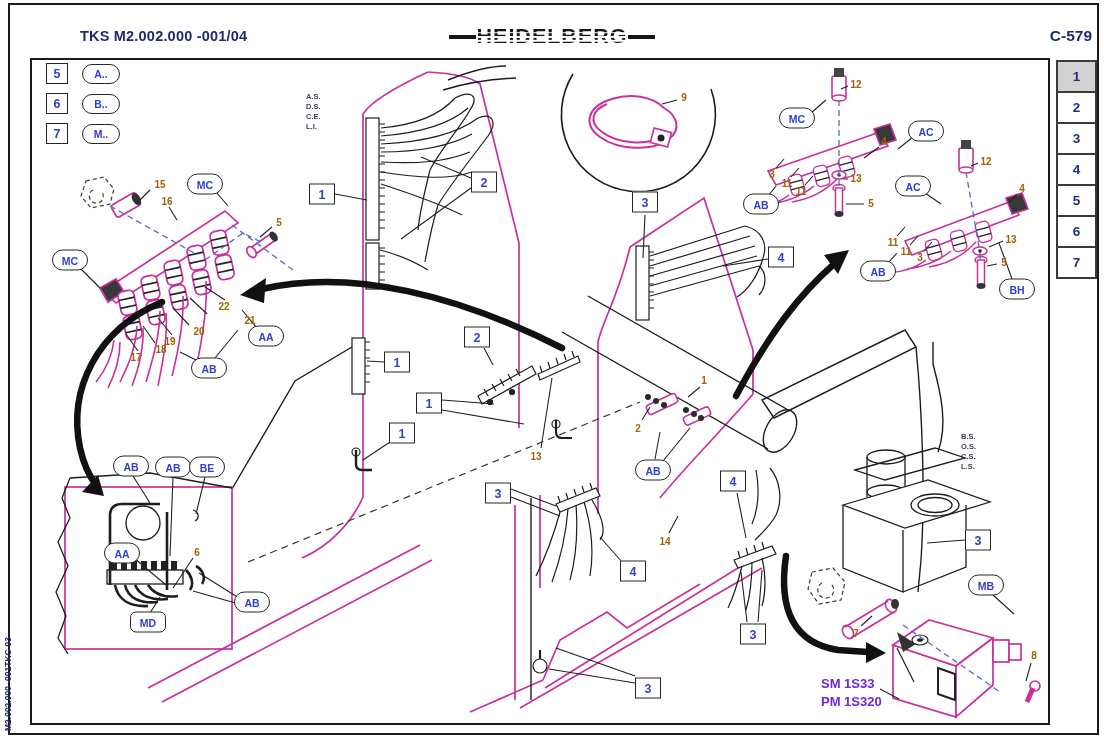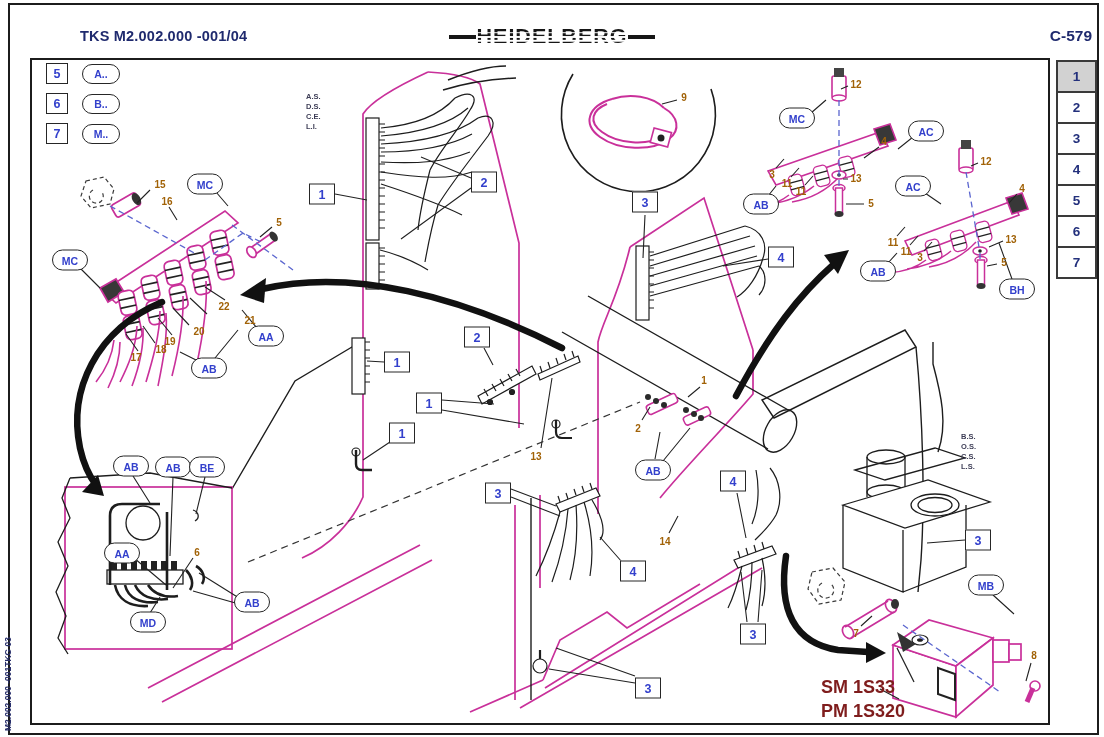--- a/index.html
+++ b/index.html
@@ -28,21 +28,21 @@
   .art{position:absolute;left:0;top:0;z-index:2;}
   .overlay{position:absolute;left:0;top:0;width:1104px;height:737px;z-index:5;pointer-events:none;}
   .co-box{position:absolute;transform:translate(-50%,-50%);min-width:16px;height:19px;padding:0 4px;
           border:1.8px solid #262626;background:#fff;display:flex;align-items:center;justify-content:center;
           font-size:12.5px;font-weight:bold;color:#3340cc;}
   .co-oval{position:absolute;transform:translate(-50%,-50%);min-width:24px;height:19px;padding:0 5px;
            border:1.8px solid #262626;border-radius:12px;background:#fff;display:flex;align-items:center;justify-content:center;
            font-size:10.5px;font-weight:bold;color:#3340cc;}
   .co-num{position:absolute;transform:translate(-50%,-50%);font-size:10px;font-weight:bold;color:#a16207;background:rgba(255,255,255,.0);}
   .region-text{position:absolute;font-size:7.5px;font-weight:bold;color:#3c3c55;line-height:1.35;}
-  .region-text.code{font-size:18px;color:#7f1d1d;line-height:1.35;}
+  .region-text.code{font-size:13px;color:#6d28d9;line-height:1.35;}
 </style>
 </head>
 <body>
 
 <div class="page">
   <div class="outer-frame"></div>
 
   <div class="header-doc">TKS M2.002.000 -001/04</div>
   <div class="logo-wrap">
     <div class="logo-dash"></div>
@@ -403,21 +403,21 @@
       <div class="co-box" style="left: 648px; top: 688px;">3</div>
       <div class="co-box" style="left: 978px; top: 540px;">3</div>
       <div class="co-oval" style="left: 205px; top: 184px;">MC</div>
       <div class="co-oval" style="left: 70px; top: 260px;">MC</div>
       <div class="co-oval" style="left: 266px; top: 336px;">AA</div>
       <div class="co-oval" style="left: 209px; top: 368px;">AB</div>
       <div class="co-oval" style="left: 131px; top: 466px;">AB</div>
       <div class="co-oval" style="left: 173px; top: 467px;">AB</div>
       <div class="co-oval" style="left: 207px; top: 467px;">BE</div>
       <div class="co-oval" style="left: 122px; top: 553px;">AA</div>
-      <div class="co-oval" style="left: 148px; top: 622px;">MD</div>
+      <div class="co-oval" style="left: 148px; top: 622px; border-radius: 6px;">MD</div>
       <div class="co-oval" style="left: 252px; top: 602px;">AB</div>
       <div class="co-oval" style="left: 797px; top: 118px;">MC</div>
       <div class="co-oval" style="left: 926px; top: 131px;">AC</div>
       <div class="co-oval" style="left: 761px; top: 204px;">AB</div>
       <div class="co-oval" style="left: 913px; top: 186px;">AC</div>
       <div class="co-oval" style="left: 878px; top: 271px;">AB</div>
       <div class="co-oval" style="left: 1017px; top: 289px;">BH</div>
       <div class="co-oval" style="left: 653px; top: 470px;">AB</div>
       <div class="co-oval" style="left: 986px; top: 585px;">MB</div>
       <div class="co-num" style="left: 160px; top: 184px;">15</div>

